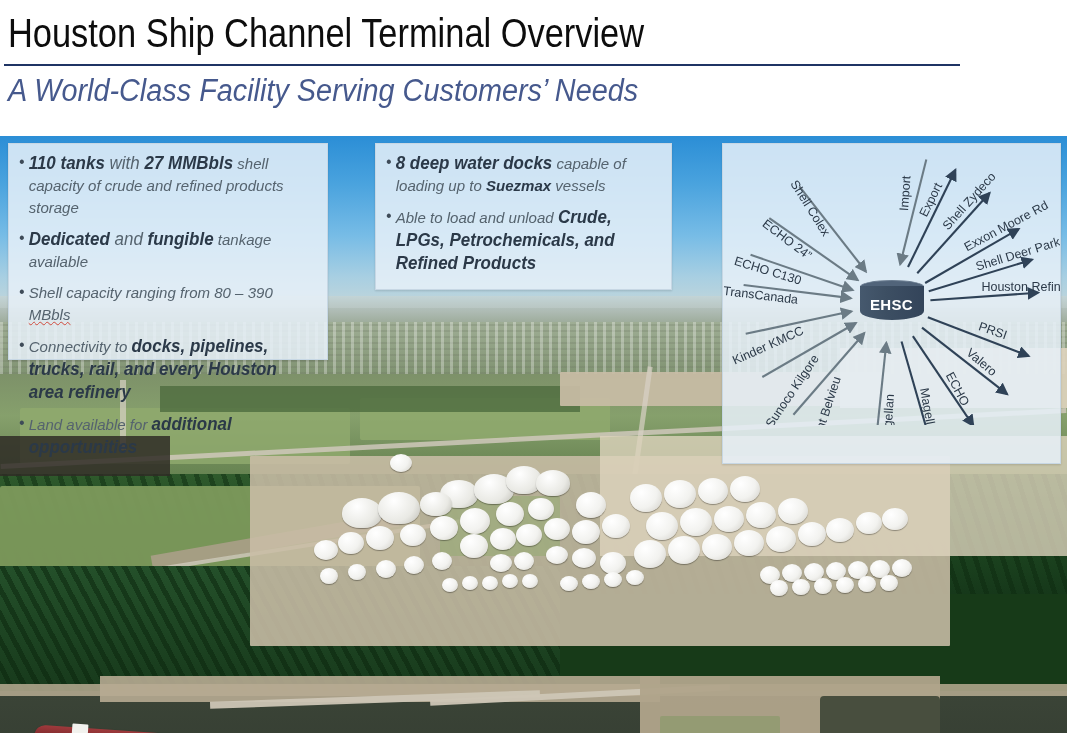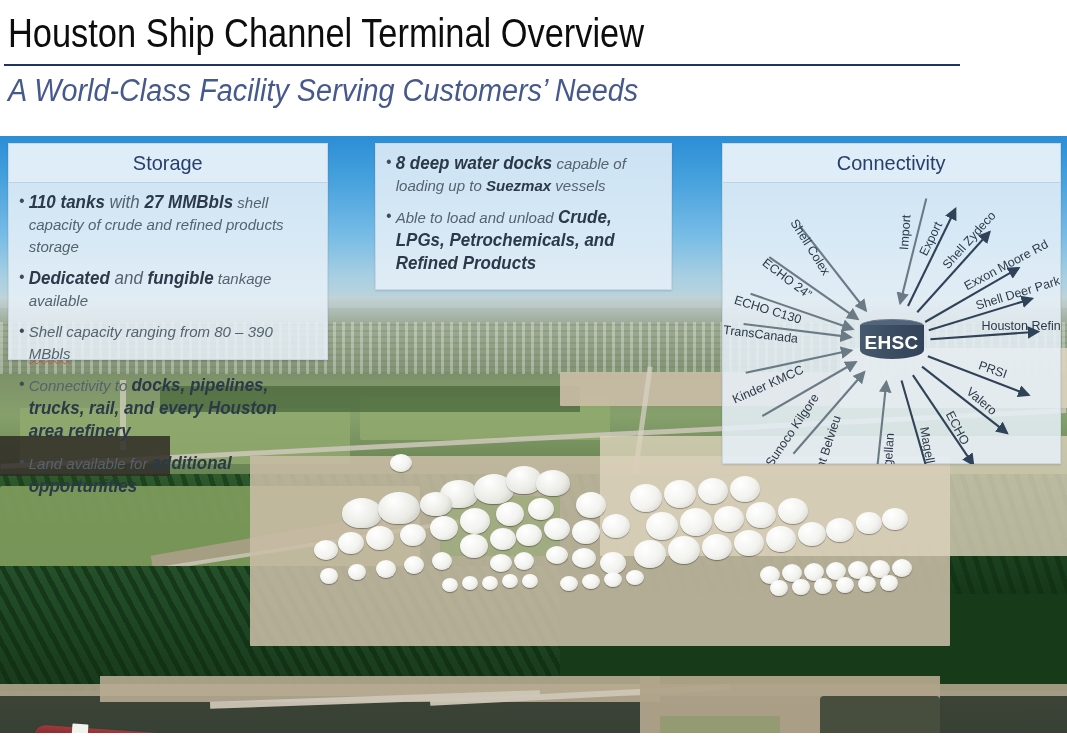--- a/index.html
+++ b/index.html
@@ -98,21 +98,21 @@
   #conn-canvas svg{position:absolute;left:0;top:0;}
   #ehsc-node{position:absolute;left:50%;top:159px;transform:translate(-50%,-50%);
      width:64px;height:46px;}
   #ehsc-node .cyl-body{position:absolute;left:0;top:6px;width:64px;height:34px;
      background:linear-gradient(90deg,#46596e 0%,#3d4f63 40%,#33445a 100%);
      border-radius:0 0 32px 32px/0 0 9px 9px;}
   #ehsc-node .cyl-top{position:absolute;left:0;top:0px;width:64px;height:13px;
      background:#51647a;border-radius:50%;border:1px solid #6a7c90;box-sizing:border-box;}
   #ehsc-node .cyl-label{position:absolute;left:0;top:13px;width:64px;height:22px;
      display:flex;align-items:center;justify-content:center;
-     color:#ffffff;font-size:19px;font-weight:700;letter-spacing:.3px;}
+     color:#ffffff;font-size:15px;font-weight:700;letter-spacing:.3px;}
   .conn-lbl{position:absolute;font-size:12.5px;color:#2b3948;white-space:nowrap;
      transform-origin:left center;}
 </style>
 </head>
 <body>
 
 <div id="title-block">
   <div id="page-title">Houston Ship Channel Terminal Overview</div>
   <div id="title-rule"></div>
   <div id="page-subtitle">A World-Class Facility Serving Customers’ Needs</div>
@@ -235,23 +235,20 @@
   <div class="ph field" style="left:660px;top:580px;width:120px;height:60px;background:#8a9a6b;opacity:.7;"></div>
   <div class="ph" style="left:820px;top:560px;width:120px;height:50px;background:#2f3a2c;opacity:.8;border-radius:4px;"></div>
 
   <div class="ship" style="left:34px;top:596px;width:218px;height:22px;background:linear-gradient(180deg,#9e3a3c 0%,#7a2629 60%,#24262a 100%);transform:rotate(4deg);"></div>
   <div class="ship-sup" style="left:72px;top:588px;width:16px;height:14px;transform:rotate(4deg);"></div>
 
 </div>
 <div id="photo-frame-b"></div>
 
 <div class="panel" id="panel-storage">
-  <div class="panel-head">
-    <span>Storage</span>
-  </div>
   <div class="panel-body">
     <ul class="bullets" id="storage-bullets">
         <li><b class="big">110 tanks</b><span class="big"> with </span><b class="big">27 MMBbls</b><span> shell capacity of crude and refined products storage</span></li>
         <li><b class="big">Dedicated</b><span class="big"> and </span><b class="big">fungible</b><span> tankage available</span></li>
         <li><span>Shell capacity ranging from 80 – 390 </span><span class="sq">MBbls</span></li>
         <li><span>Connectivity to </span><b class="big">docks, pipelines, trucks, rail, and every Houston area refinery</b></li>
         <li><span>Land available for </span><b class="big">additional opportunities</b></li>
       </ul>
   </div>
 </div>
@@ -259,23 +256,20 @@
 <div class="panel" id="panel-docks">
   <div class="panel-body">
     <ul class="bullets" id="docks-bullets">
         <li><b class="big">8 deep water docks</b><span> capable of loading up to </span><b>Suezmax</b><span> vessels</span></li>
         <li><span>Able to load and unload </span><b class="big">Crude, LPGs, Petrochemicals, and Refined Products</b></li>
       </ul>
   </div>
 </div>
 
 <div class="panel" id="panel-conn">
-  <div class="panel-head">
-    <span>Connectivity</span>
-  </div>
   <div id="conn-canvas">
     <svg id="conn-svg" width="335" height="281">
         <defs>
           <marker id="mk-in" markerWidth="6" markerHeight="6" refX="5" refY="3" orient="auto" markerUnits="strokeWidth">
             <path d="M0,0 L6,3 L0,6 z" fill="#6b7b85"></path>
           </marker>
           <marker id="mk-out" markerWidth="6" markerHeight="6" refX="5" refY="3" orient="auto" markerUnits="strokeWidth">
             <path d="M0,0 L6,3 L0,6 z" fill="#2f4257"></path>
           </marker>
         </defs>

